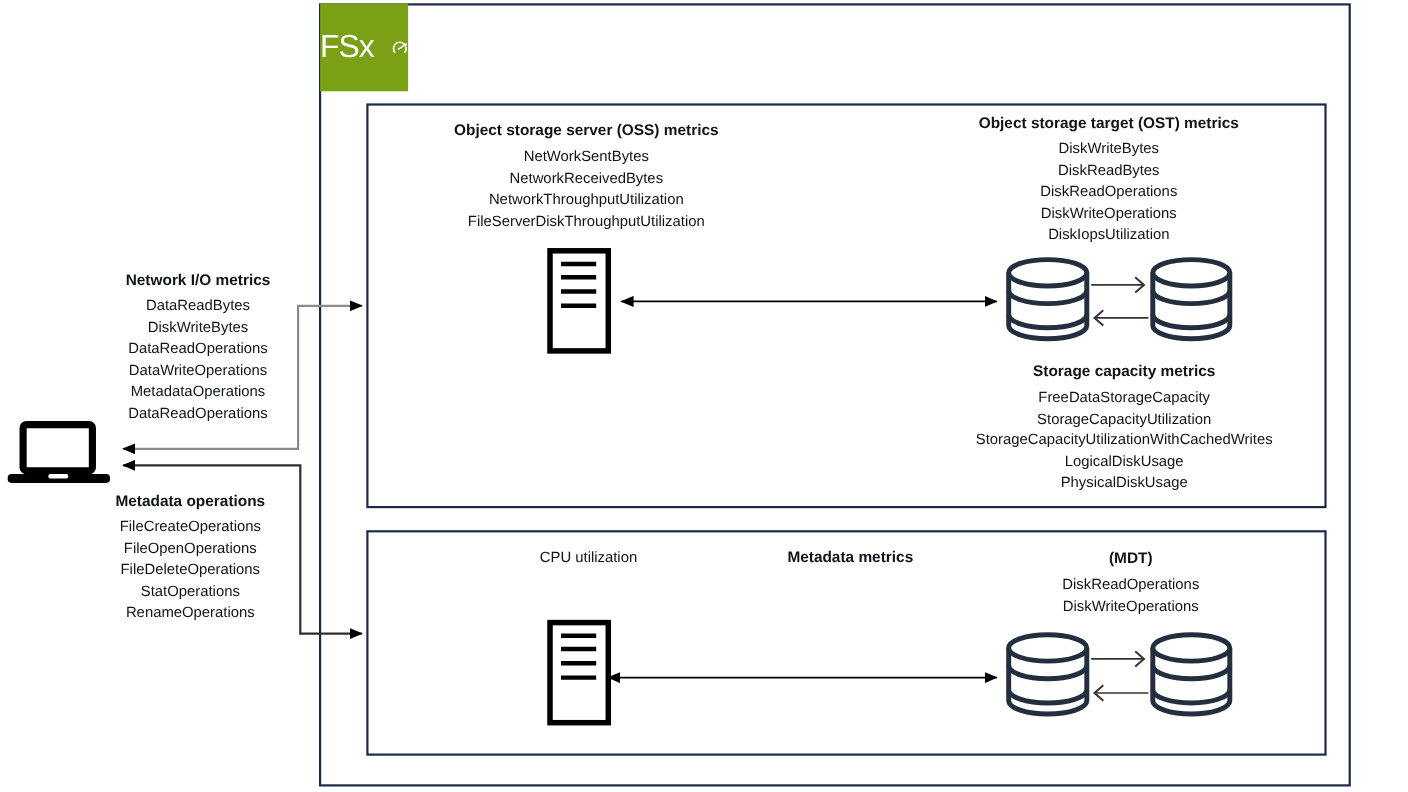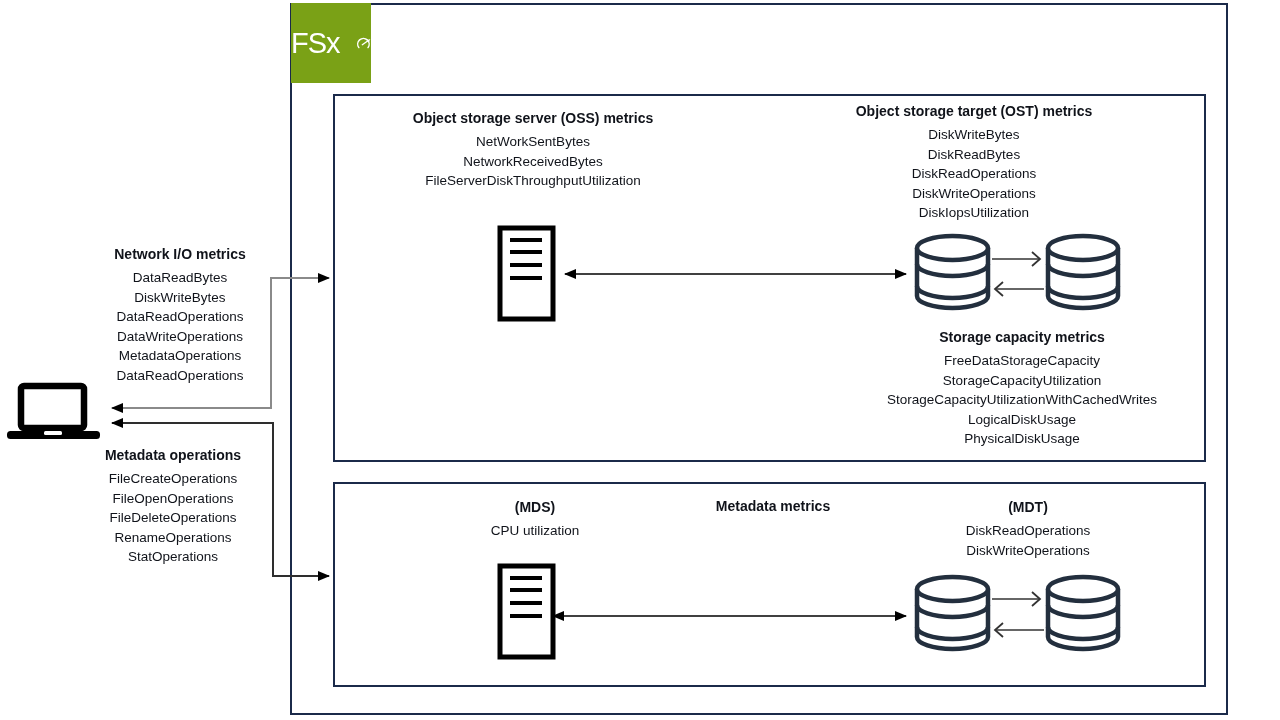--- a/index.html
+++ b/index.html
@@ -120,51 +120,51 @@
     <div class="item">DataWriteOperations</div>
     <div class="item">MetadataOperations</div>
     <div class="item">DataReadOperations</div>
   </div>
 
   <div class="tblock" style="left:31px;top:445px;width:284px;">
     <div class="ttl">Metadata operations</div>
     <div class="item">FileCreateOperations</div>
     <div class="item">FileOpenOperations</div>
     <div class="item">FileDeleteOperations</div>
+    <div class="item">StatOperations</div>
     <div class="item">RenameOperations</div>
-    <div class="item">StatOperations</div>
   </div>
 
   <div class="tblock" style="left:353px;top:108px;width:360px;">
     <div class="ttl">Object storage server (OSS) metrics</div>
     <div class="item">NetWorkSentBytes</div>
     <div class="item">NetworkReceivedBytes</div>
+    <div class="item">NetworkThroughputUtilization</div>
     <div class="item">FileServerDiskThroughputUtilization</div>
   </div>
 
-  <div class="tblock" style="left:784px;top:101px;width:380px;">
+  <div class="tblock" style="left:818px;top:101px;width:380px;">
     <div class="ttl">Object storage target (OST) metrics</div>
     <div class="item">DiskWriteBytes</div>
     <div class="item">DiskReadBytes</div>
     <div class="item">DiskReadOperations</div>
     <div class="item">DiskWriteOperations</div>
     <div class="item">DiskIopsUtilization</div>
   </div>
 
   <div class="tblock" style="left:827px;top:327px;width:390px;">
     <div class="ttl">Storage capacity metrics</div>
     <div class="item">FreeDataStorageCapacity</div>
     <div class="item">StorageCapacityUtilization</div>
     <div class="item">StorageCapacityUtilizationWithCachedWrites</div>
     <div class="item">LogicalDiskUsage</div>
     <div class="item">PhysicalDiskUsage</div>
   </div>
 
   <div class="tblock" style="left:435px;top:497px;width:200px;">
-    <div class="ttl">(MDS)</div>
     <div class="item">CPU utilization</div>
   </div>
 
   <div class="tblock" style="left:653px;top:496px;width:240px;">
     <div class="ttl">Metadata metrics</div>
   </div>
 
   <div class="tblock" style="left:928px;top:497px;width:200px;">
     <div class="ttl">(MDT)</div>
     <div class="item">DiskReadOperations</div>

